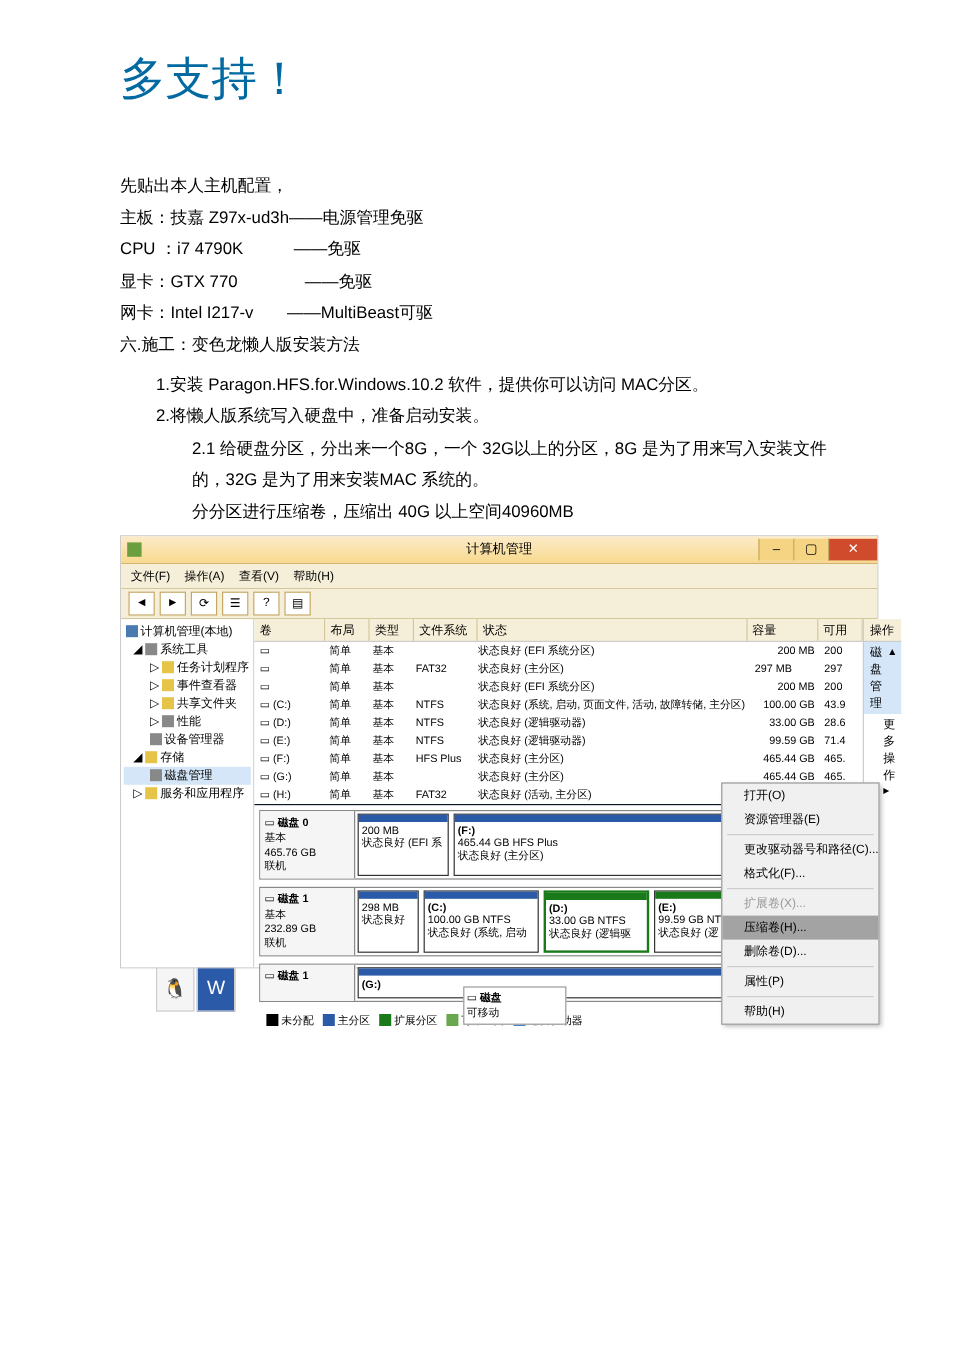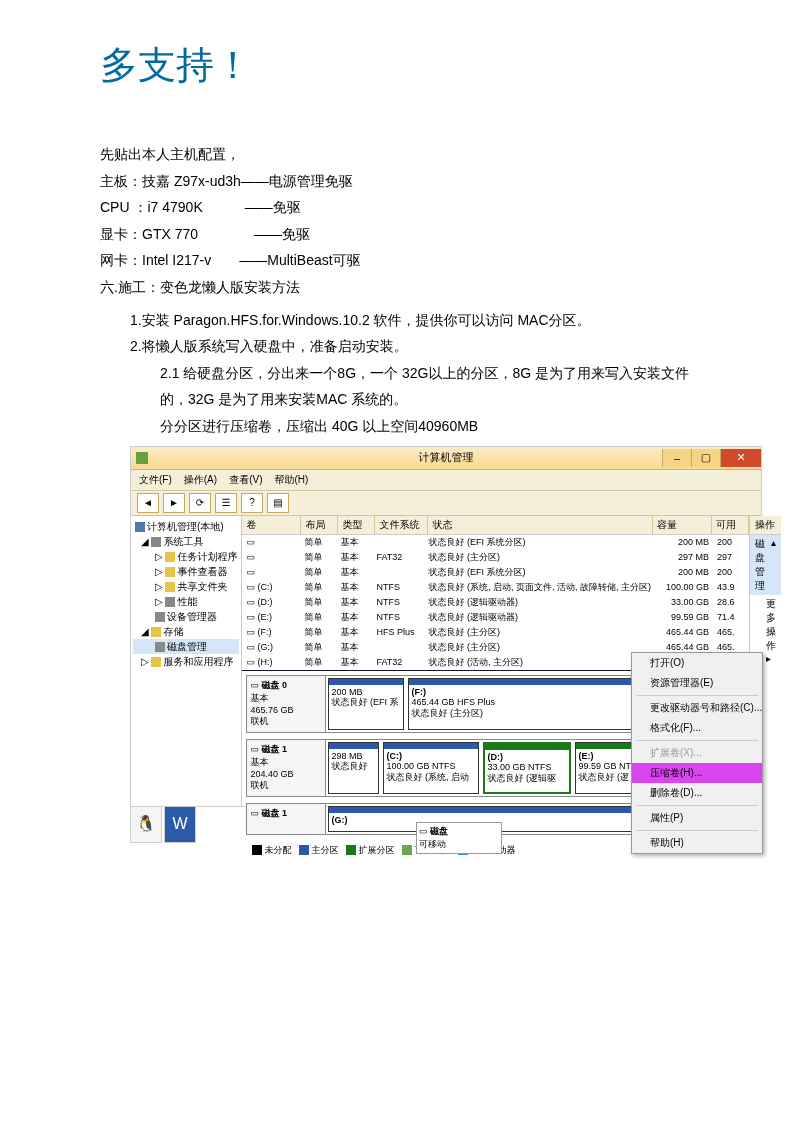--- a/index.html
+++ b/index.html
@@ -2,21 +2,21 @@
 <html><head>
 <meta charset="utf-8">
 <style>
 body{margin:0;font-family:"Microsoft YaHei","SimSun",sans-serif;font-size:14px;color:#000;background:#fff}
 .page{width:800px;margin:0 auto;padding:40px 100px;box-sizing:border-box}
 .title{font-size:38px;color:#0369a1;font-weight:400;margin-bottom:50px}
 .specs{line-height:1.9;margin-bottom:6px}
 .steps{line-height:1.9}
 .ind1{padding-left:30px}
 .ind2{padding-left:60px}
-.screenshot{margin-top:6px;margin-left:30px;border:1px solid #ccc;width:630px;font-size:10px;font-family:"SimSun",sans-serif;position:relative}
+.screenshot{margin-top:6px;border:1px solid #ccc;width:630px;font-size:10px;font-family:"SimSun",sans-serif;position:relative}
 .win-title{background:linear-gradient(#fcebc8,#f8d98f);height:22px;display:flex;align-items:center;justify-content:center;position:relative;font-size:11px;border-bottom:1px solid #d4b46c}
 .win-icon{width:12px;height:12px;background:#6b9e3e;position:absolute;left:5px}
 .win-btns{position:absolute;right:0;display:flex}
 .win-btn{width:28px;height:18px;border-left:1px solid #c5a862;display:flex;align-items:center;justify-content:center;background:#f5d584}
 .win-close{background:#d04a2c;color:#fff;width:40px}
 .menubar{background:#f5eed8;height:20px;display:flex;align-items:center;padding-left:8px;gap:12px;border-bottom:1px solid #d4c89a;font-size:10px}
 .toolbar{background:#f5eed8;height:24px;display:flex;align-items:center;padding-left:6px;gap:4px;border-bottom:1px solid #d4c89a}
 .tb-btn{width:20px;height:18px;border:1px solid #c5a862;background:#fff;display:flex;align-items:center;justify-content:center}
 .main-area{display:flex;height:290px}
 .tree-panel{width:130px;border-right:1px solid #ccc;background:#fff;padding:3px 2px;font-size:10px;line-height:1.5}
@@ -46,21 +46,21 @@
 .pt-un{background:#000}
 .legend{display:flex;gap:8px;font-size:9px;padding:3px 6px;align-items:center}
 .lg-box{width:10px;height:10px;display:inline-block;margin-right:2px;vertical-align:middle}
 .right-panel{width:118px;border-left:1px solid #ccc;background:#fff;font-size:10px}
 .rp-hdr{background:#f5eed8;padding:2px 5px;border-bottom:1px solid #ccc}
 .rp-sel{background:#d4e6f7;padding:2px 5px;display:flex;justify-content:space-between}
 .rp-item{padding:2px 5px 2px 16px}
 .ctx-menu{position:absolute;right:-2px;bottom:-48px;width:130px;background:#f0f0f0;border:1px solid #999;box-shadow:2px 2px 4px rgba(0,0,0,0.3);font-size:10px;z-index:5}
 .ctx-item{padding:3px 12px 3px 18px;white-space:nowrap}
 .ctx-item.dis{color:#999}
-.ctx-item.hl{background:#d946ef}
+.ctx-item.hl{background:#a3a3a3}
 .ctx-sep{height:1px;background:#ccc;margin:2px 4px}
 .task-icons{margin-left:30px;margin-top:-2px;display:flex;gap:2px}
 .ti-icon{width:30px;height:36px;border:1px solid #ccc;background:#f5f5f5;display:flex;align-items:center;justify-content:center;font-size:16px}
 .ext-box{position:absolute;bottom:-48px;left:285px;border:1px solid #999;background:#fff;width:80px;font-size:9px;padding:2px;z-index:3}
 </style>
 </head>
 <body>
 
 <div class="page">
   <div class="title">多支持！</div>
@@ -139,21 +139,21 @@
               <div class="vc" style="flex:1;overflow:hidden">状态良好 (EFI 系统分区)</div>
               <div class="vc" style="width:50px;text-align:right">200 MB</div>
               <div class="vc" style="width:28px">200</div>
             </div>
             <div class="vr">
               <div class="vc" style="width:50px">▭ </div>
               <div class="vc" style="width:28px">简单</div>
               <div class="vc" style="width:28px">基本</div>
               <div class="vc" style="width:44px">FAT32</div>
               <div class="vc" style="flex:1;overflow:hidden">状态良好 (主分区)</div>
-              <div class="vc" style="width:50px;text-align:right">297 MB</div>
+              <div class="vc" style="width:50px;">297 MB</div>
               <div class="vc" style="width:28px">297</div>
             </div>
             <div class="vr">
               <div class="vc" style="width:50px">▭ </div>
               <div class="vc" style="width:28px">简单</div>
               <div class="vc" style="width:28px">基本</div>
               <div class="vc" style="width:44px"></div>
               <div class="vc" style="flex:1;overflow:hidden">状态良好 (EFI 系统分区)</div>
               <div class="vc" style="width:50px;text-align:right">200 MB</div>
               <div class="vc" style="width:28px">200</div>
@@ -233,21 +233,21 @@
                   <div class="part-top pt-un"></div>
                   <div>128 MB</div>
                   <div>未分配</div>
                 </div>
             </div>
           </div>
           <div class="disk-row" style="position:relative">
             <div class="disk-label">
               <div>▭ <b>磁盘 1</b></div>
               <div>基本</div>
-                <div>204.40 GB</div>
+                <div>232.89 GB</div>
                 <div>联机</div>
             </div>
             <div class="disk-bar">
               <div class="part" style="width:45px">
                   <div class="part-top pt-pri"></div>
                   <div>298 MB</div>
                   <div>状态良好</div>
                 </div>
               <div class="part" style="width:90px"><div class="part-top pt-pri"></div><b>(C:)</b><div>100.00 GB NTFS</div><div>状态良好 (系统, 启动</div></div>
               <div class="part" style="width:80px;border:2px solid #1a7a1a"><div class="part-top pt-ext"></div><b>(D:)</b><div>33.00 GB NTFS</div><div>状态良好 (逻辑驱</div></div>

